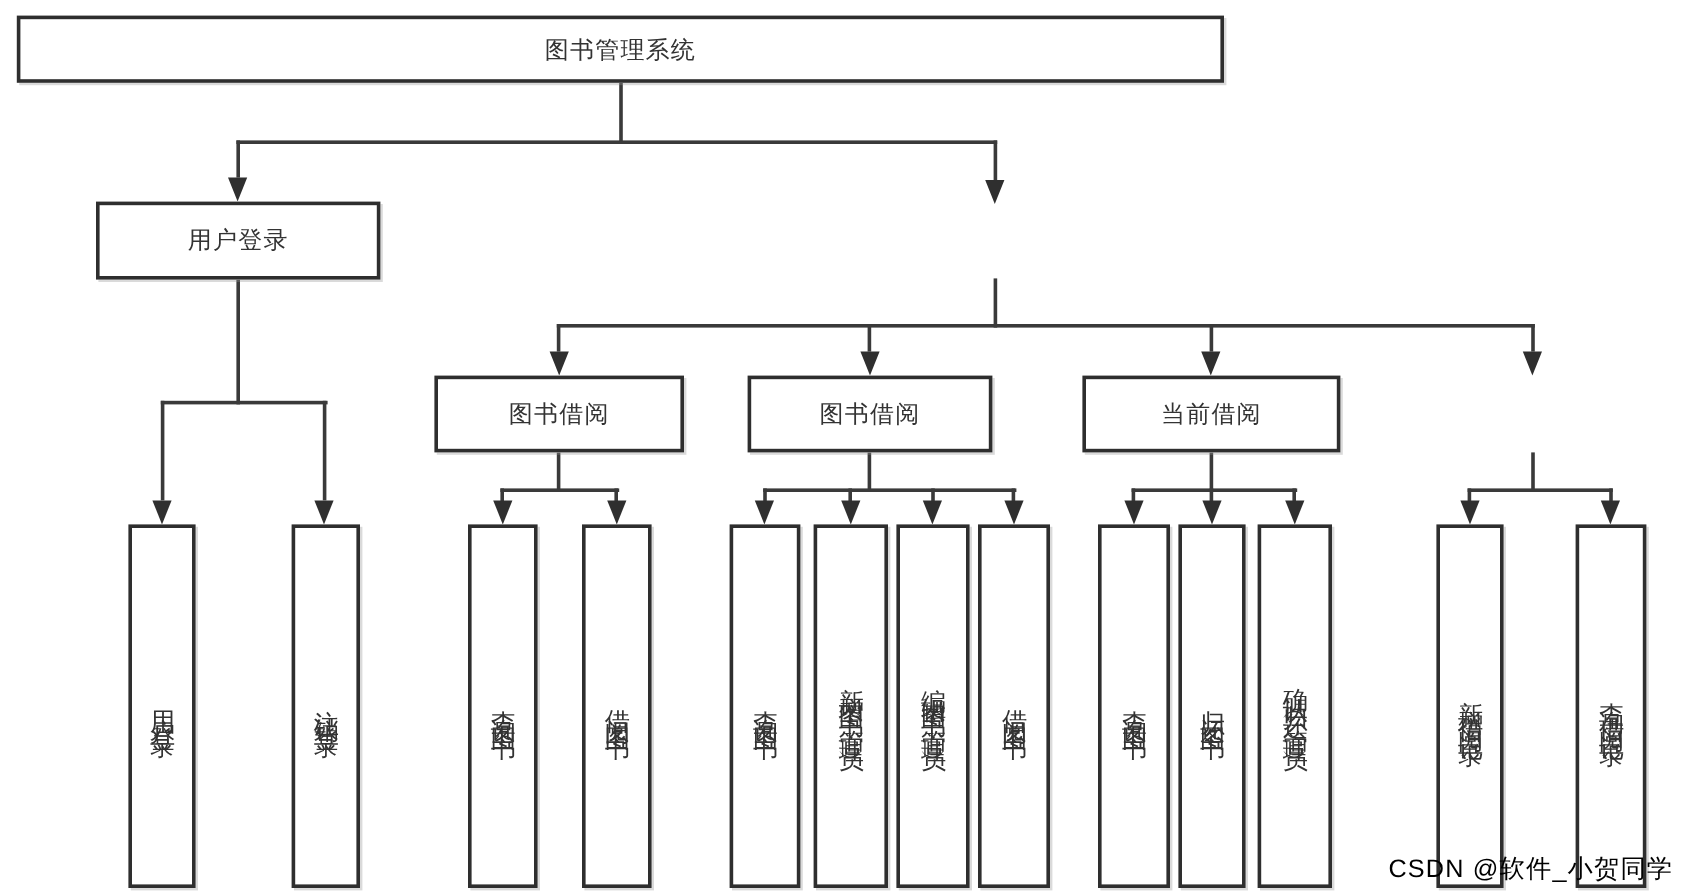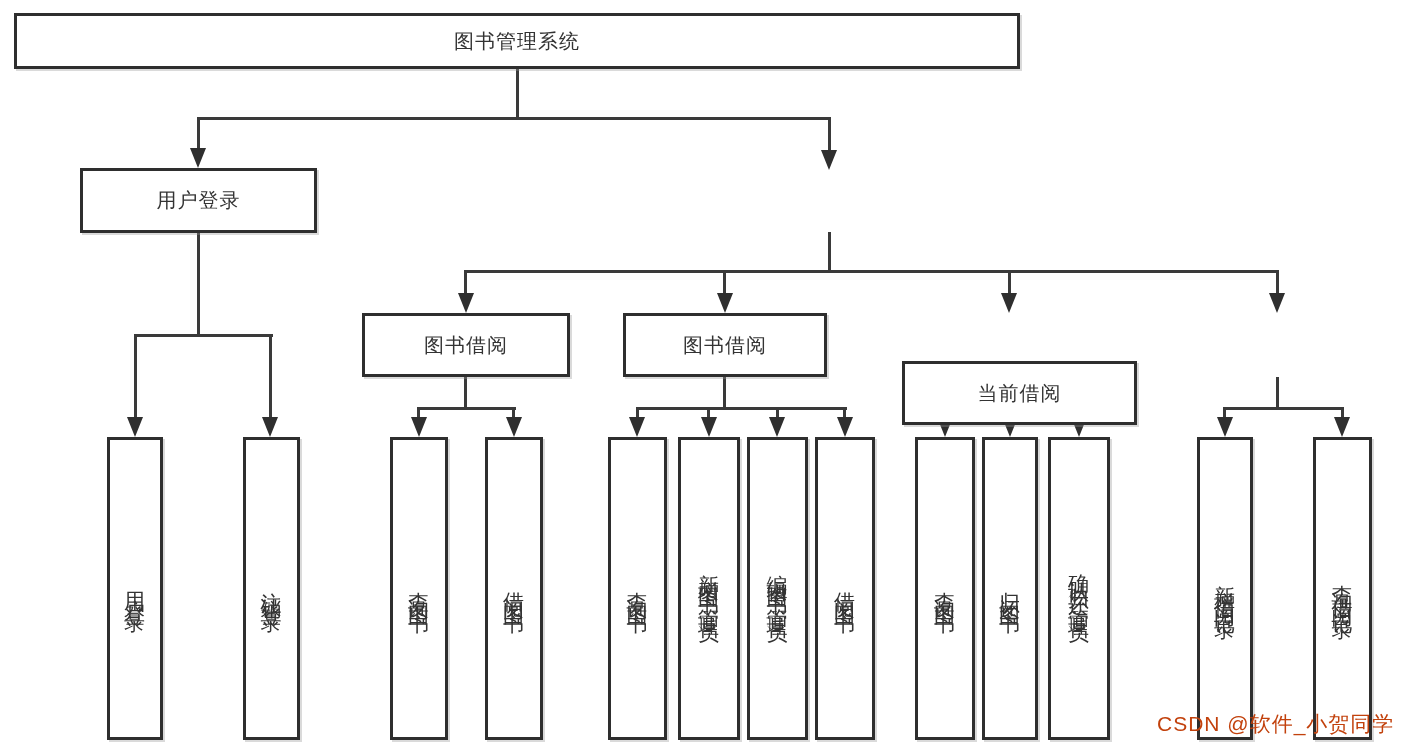--- a/index.html
+++ b/index.html
@@ -36,21 +36,21 @@
     position:absolute;z-index:1;
     width:0;height:0;
     border-left:8px solid transparent;
     border-right:8px solid transparent;
     border-top:20px solid #2f2f2f;
   }
   .watermark{
     position:absolute;
     left:1157px;top:710px;
     font-size:21px;
-    color:#c2410c;
+    color:#000000;
     letter-spacing:1px;
     z-index:3;
     white-space:nowrap;
   }
 </style>
 </head>
 <body>
 
 <div id="canvas">
 
@@ -93,21 +93,21 @@
   <div class="arrow" style="left:1001px;top:293px;"></div>
   <div class="vline" style="left:1276px;top:270px;height:23px;"></div>
   <div class="arrow" style="left:1269px;top:293px;"></div>
 
   <div class="box" style="left:362px;top:313px;width:208px;height:64px;">
     <span class="label">图书借阅</span>
   </div>
   <div class="box" style="left:623px;top:313px;width:204px;height:64px;align-items:center;">
     <span class="label">图书借阅</span>
   </div>
-  <div class="box" style="left:902px;top:313px;width:235px;height:64px;margin-top:48px;">
+  <div class="box" style="left:902px;top:313px;width:215px;height:64px;">
     <span class="label">当前借阅</span>
   </div>
 
   <div class="vline" style="left:464px;top:377px;height:33px;"></div>
   <div class="hline" style="left:417px;top:407px;width:99px;"></div>
   <div class="vline" style="left:417px;top:407px;height:12px;"></div>
   <div class="arrow" style="left:411px;top:417px;"></div>
   <div class="vline" style="left:512px;top:407px;height:12px;"></div>
   <div class="arrow" style="left:506px;top:417px;"></div>
 

